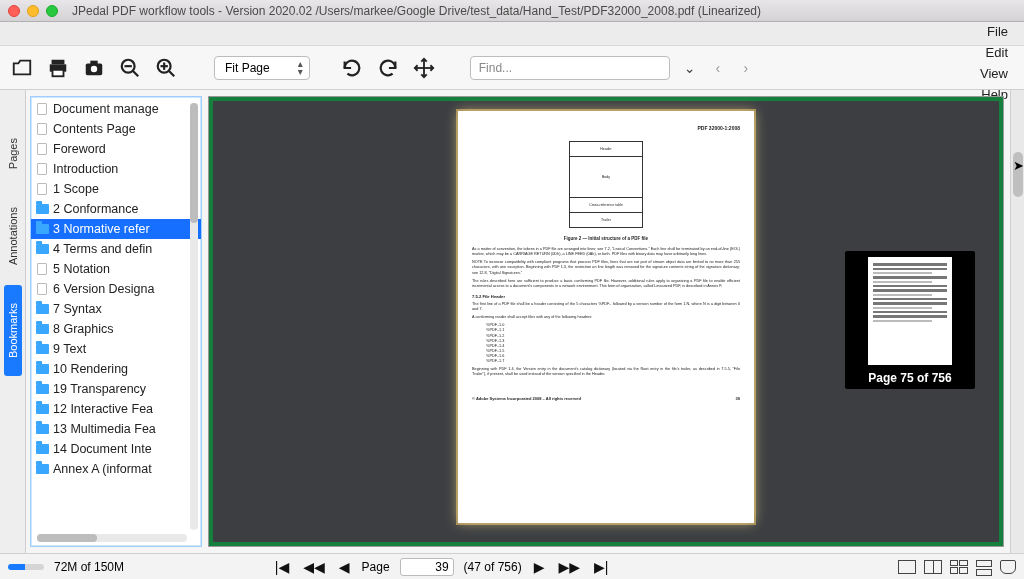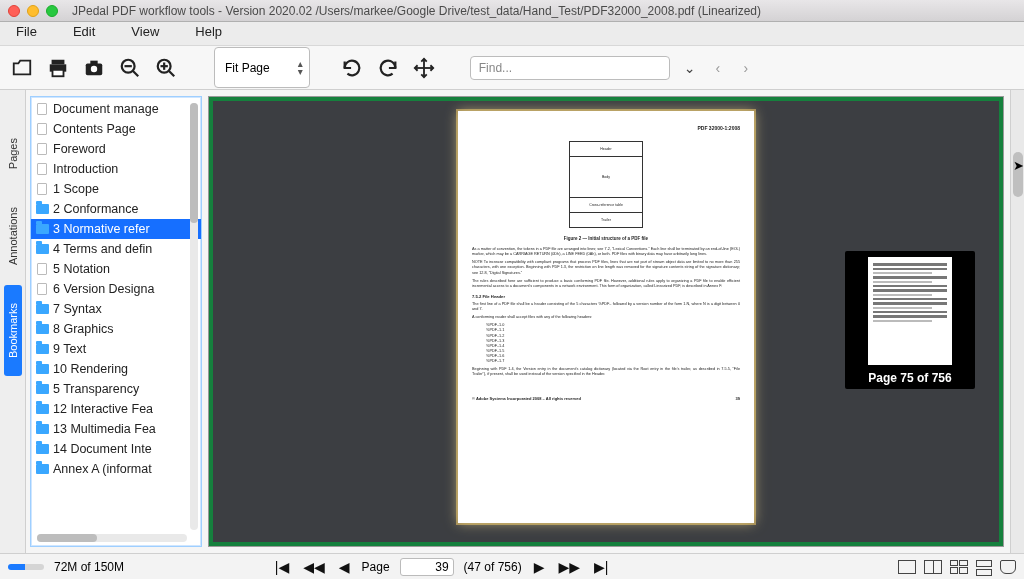--- a/index.html
+++ b/index.html
@@ -27,24 +27,25 @@
   .tl-close { background:#ff5f57; border:0.5px solid #e14239;}
   .tl-min   { background:#ffbd2e; border:0.5px solid #e1a116;}
   .tl-max   { background:#28c840; border:0.5px solid #1bad2b;}
   .title-text { font-size: 12px; color:#4a4a4a; white-space:nowrap; overflow:hidden; text-overflow:ellipsis; flex:1; }
 
   
   .menu-bar {
     height: 24px;
     background:#ececec;
     display:flex;
-    align-items:flex-start;
+    align-items:flex-end;
     padding: 0 6px;
-    gap:16px;
+    gap:2px;
     border-bottom:1px solid #d8d8d8;
+    flex-direction:column;
   }
   .menu-bar span { padding: 2px 10px; font-size:13px; color:#222; border-radius:3px; }
 
   
   .toolbar {
     height: 44px;
     background: #f7f7f7;
     border-bottom:1px solid #cfcfcf;
     display:flex;
     align-items:center;
@@ -56,21 +57,21 @@
     display:flex; align-items:center; justify-content:center;
     color:#333;
     cursor:pointer;
   }
   .tool-icon svg { width:22px; height:22px; }
   .zoom-select {
     display:flex; align-items:center;
     border:1px solid #bcbcbc;
     border-radius:4px;
     background:#fff;
-    height:41px;
+    height:24px;
     padding:0 6px 0 10px;
     gap:28px;
     font-size:12px;
   }
   .stepper { font-size:10px; line-height:8px; color:#555; display:flex; flex-direction:column; }
   .find-box {
     display:flex; align-items:center;
     border:1px solid #bcbcbc;
     border-radius:4px;
     background:#fff;
@@ -465,21 +466,21 @@
         <li>
           <span class="bm-ic">
             <span class="ic-folder"></span>
           </span>
           <span>10 Rendering</span>
         </li>
         <li>
           <span class="bm-ic">
             <span class="ic-folder"></span>
           </span>
-          <span>5 Transparency</span>
+          <span>19 Transparency</span>
         </li>
         <li>
           <span class="bm-ic">
             <span class="ic-folder"></span>
           </span>
           <span>12 Interactive Fea</span>
         </li>
         <li>
           <span class="bm-ic">
             <span class="ic-folder"></span>

